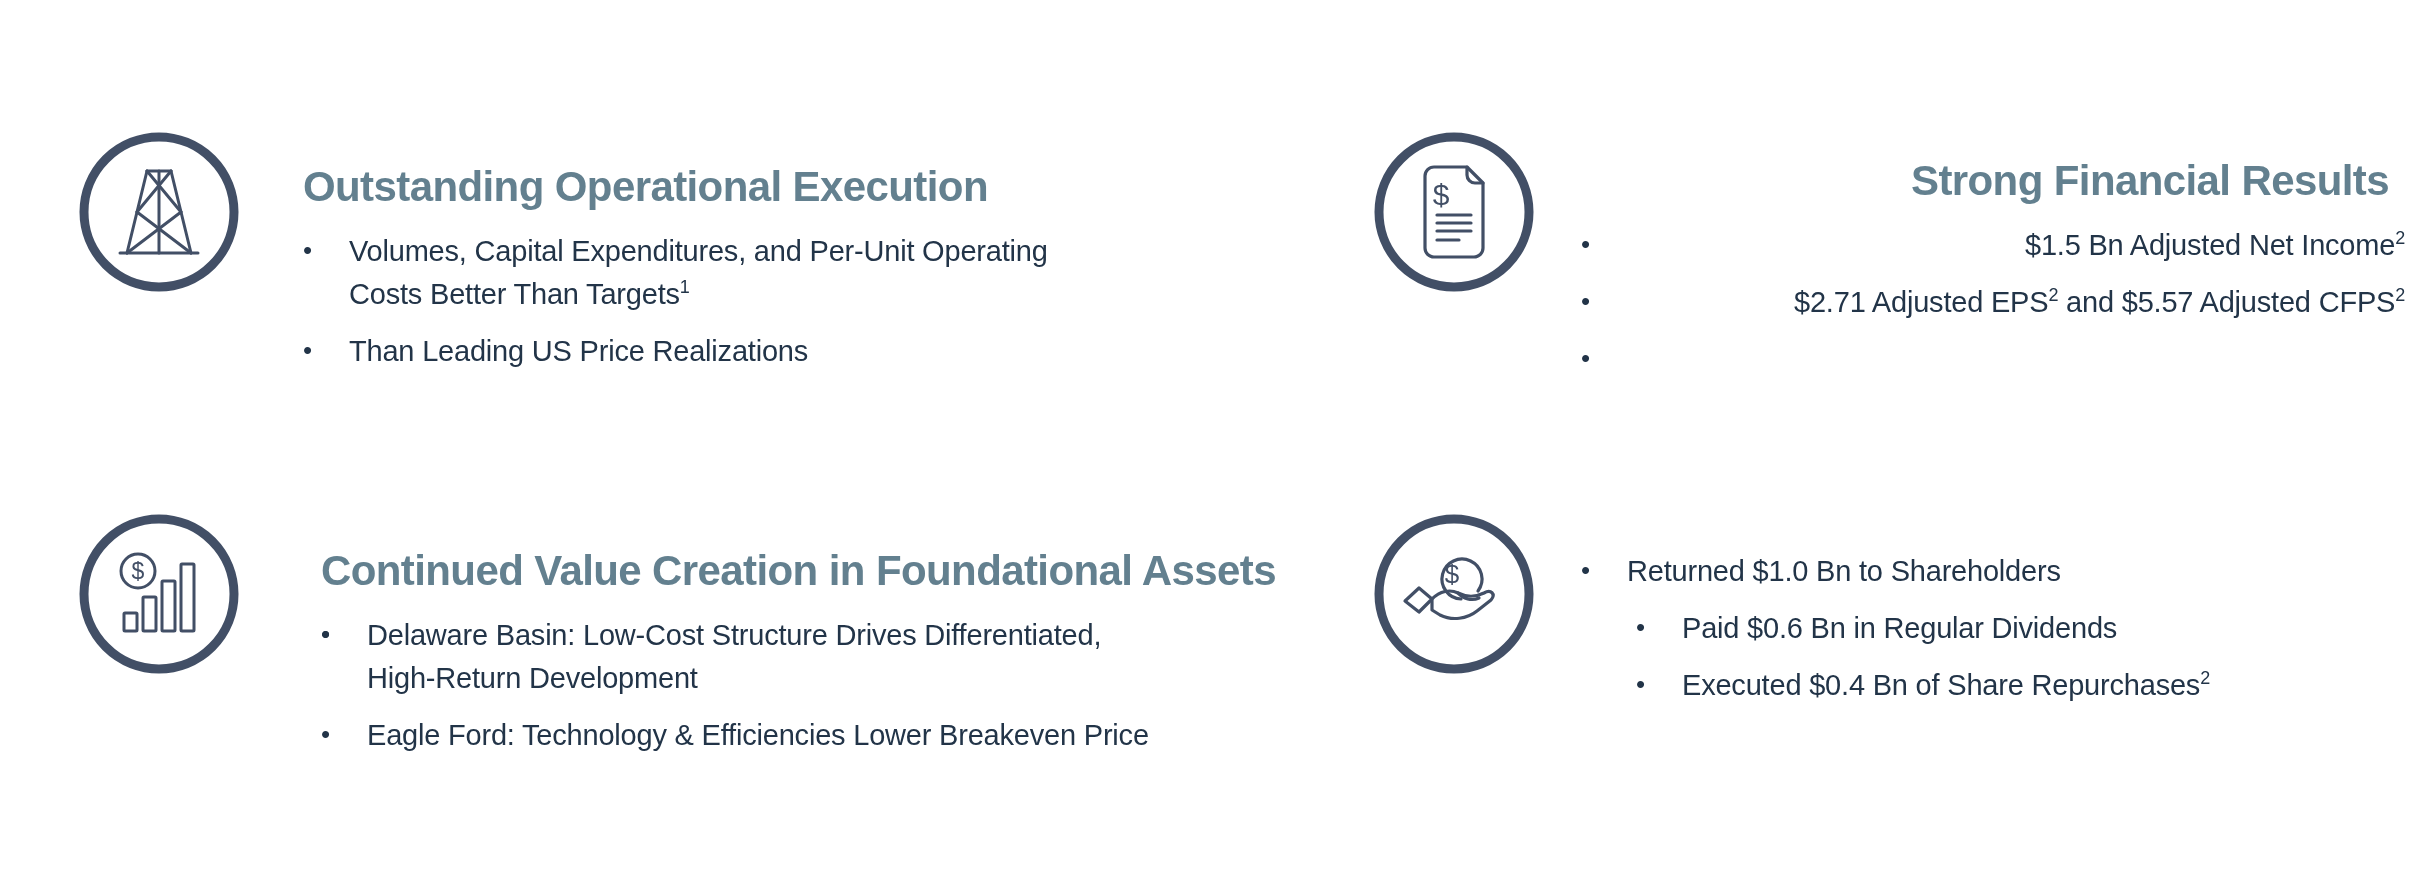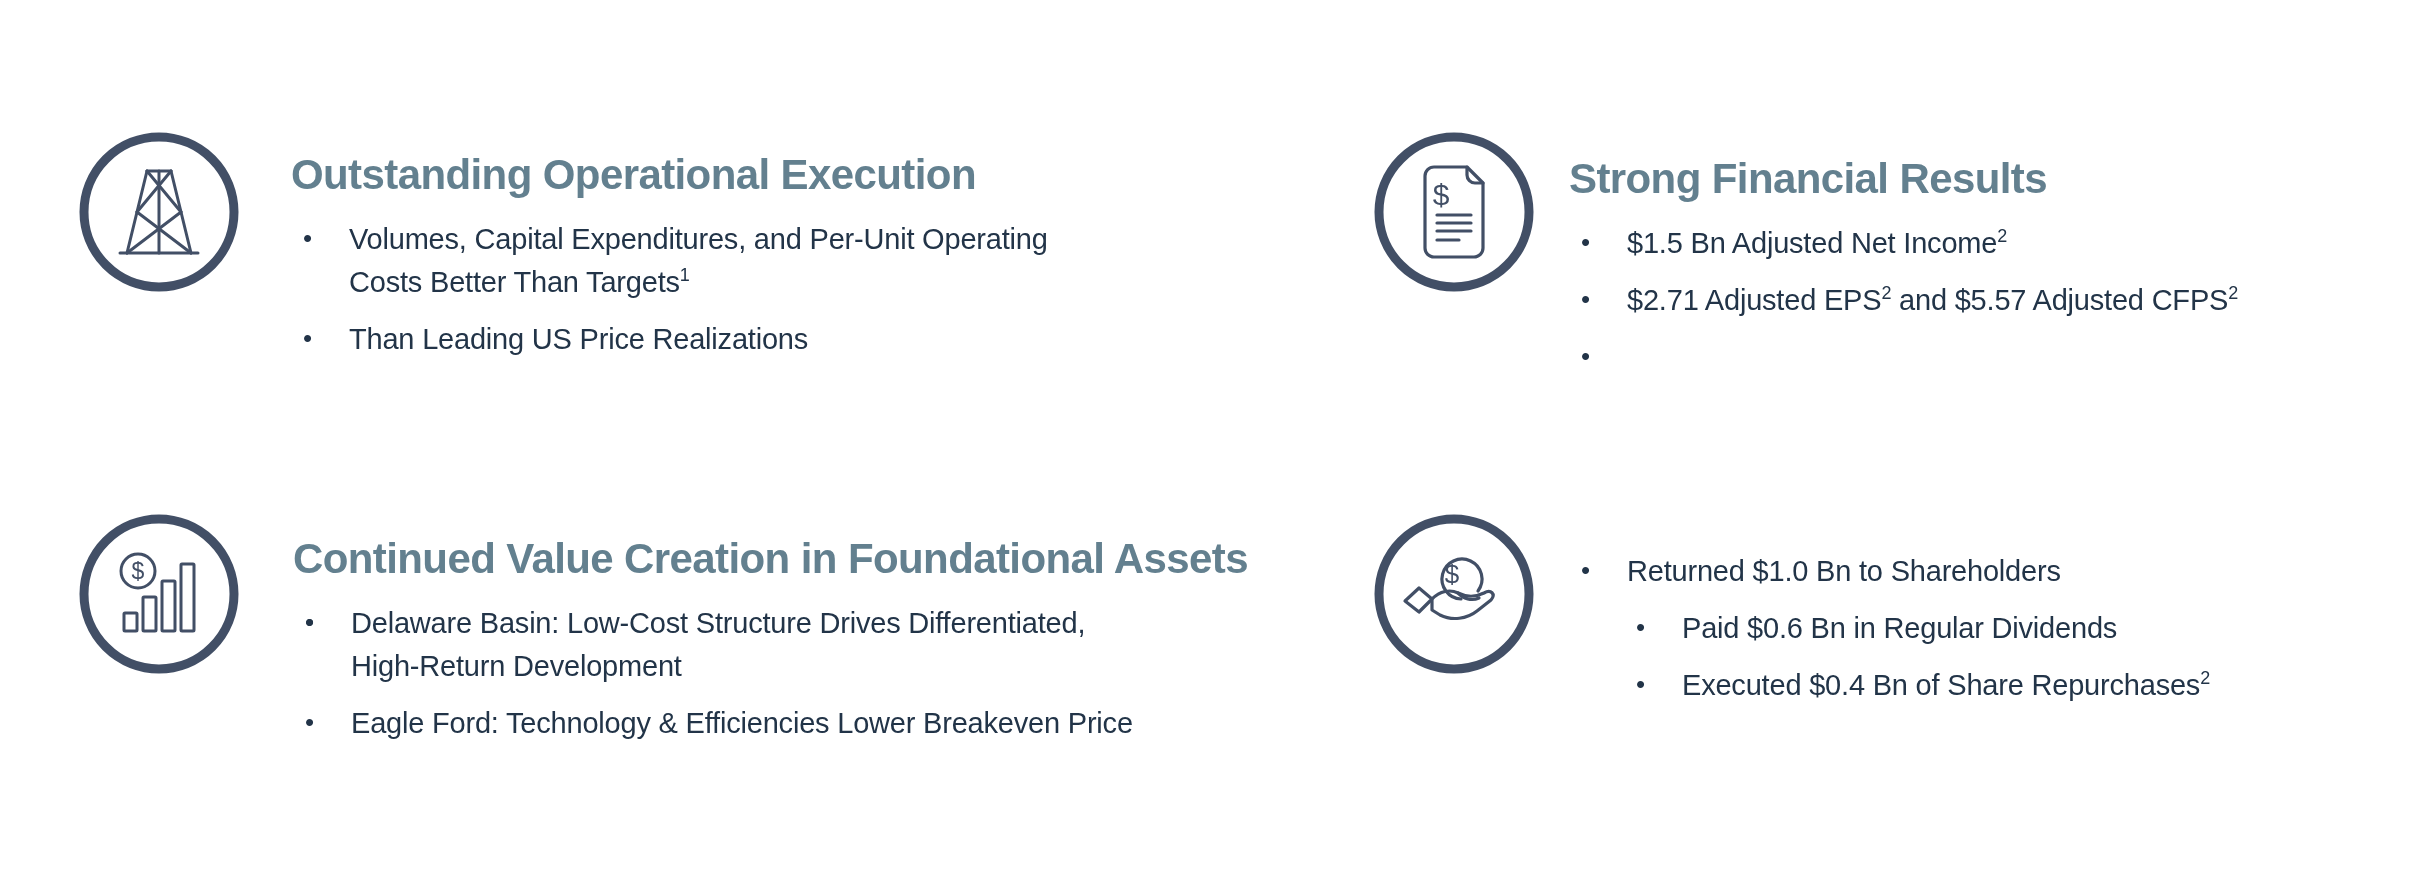--- a/index.html
+++ b/index.html
@@ -19,21 +19,21 @@
   }
   .icon-badge {
     position: absolute;
     width: 162px;
     height: 162px;
   }
   .quadrant {
     position: absolute;
   }
   .section-title {
-    margin: 4px;
+    margin: 16px;
     font-size: 42px;
     line-height: 48px;
     font-weight: 700;
     letter-spacing: -0.6px;
     color: var(--heading);
     white-space: nowrap;
   }
   .bullets {
     margin-top: 19px;
   }
@@ -107,21 +107,21 @@
       <path d="M94,36 H61 c-5,0 -9,4 -9,9 V117 c0,5 4,9 9,9 h40 c5,0 9,-4 9,-9 V52 Z"></path>
       <path d="M94,36 V44 c0,4.4 3.6,8 8,8 h8"></path>
       <path d="M64,84 H98"></path>
       <path d="M64,92 H98"></path>
       <path d="M64,100 H98"></path>
       <path d="M64,109 H86"></path>
     </g>
     <text x="68" y="74" text-anchor="middle" font-size="30">$</text>
   </svg>
 </div>
-<div class="quadrant" style="left:1565px; top:151px; width:840px;">
+<div class="quadrant" style="left:1565px; top:141px; width:840px;text-align:right;">
   <h2 class="section-title">Strong Financial Results</h2>
   <div class="bullets">
       <div class="bullet"><span class="dot">•</span><span>$1.5 Bn Adjusted Net Income<sup>2</sup></span></div>
       <div class="bullet"><span class="dot">•</span><span>$2.71 Adjusted EPS<sup>2</sup> and $5.57 Adjusted CFPS<sup>2</sup></span></div>
       <div class="bullet"><span class="dot">•</span></div>
     </div>
 </div>
 
 <div class="icon-badge" style="left:78px; top:513px;">
   <svg width="162" height="162" viewBox="0 0 162 162">
@@ -129,21 +129,21 @@
     <g class="stroke" stroke-width="3">
       <circle cx="60" cy="58" r="17"></circle>
       <rect x="46" y="100" width="13" height="18" rx="1"></rect>
       <rect x="65" y="84" width="13" height="34" rx="1"></rect>
       <rect x="84" y="68" width="13" height="50" rx="1"></rect>
       <rect x="103" y="51" width="13" height="67" rx="1"></rect>
     </g>
     <text x="60" y="66" text-anchor="middle" font-size="23">$</text>
   </svg>
 </div>
-<div class="quadrant" style="left:289px; top:531px; width:1020px;">
+<div class="quadrant" style="left:305px; top:531px; width:1020px;">
   <h2 class="section-title">Continued Value Creation in Foundational Assets</h2>
   <div class="bullets">
       <div class="bullet"><span class="dot">•</span></div>
       <div class="bullet"><span class="dot">•</span><span>Delaware Basin: Low-Cost Structure Drives Differentiated,<br>High-Return Development</span></div>
       <div class="bullet"><span class="dot">•</span><span>Eagle Ford: Technology &amp; Efficiencies Lower Breakeven Price</span></div>
     </div>
 </div>
 
 <div class="icon-badge" style="left:1373px; top:513px;">
   <svg width="162" height="162" viewBox="0 0 162 162">

